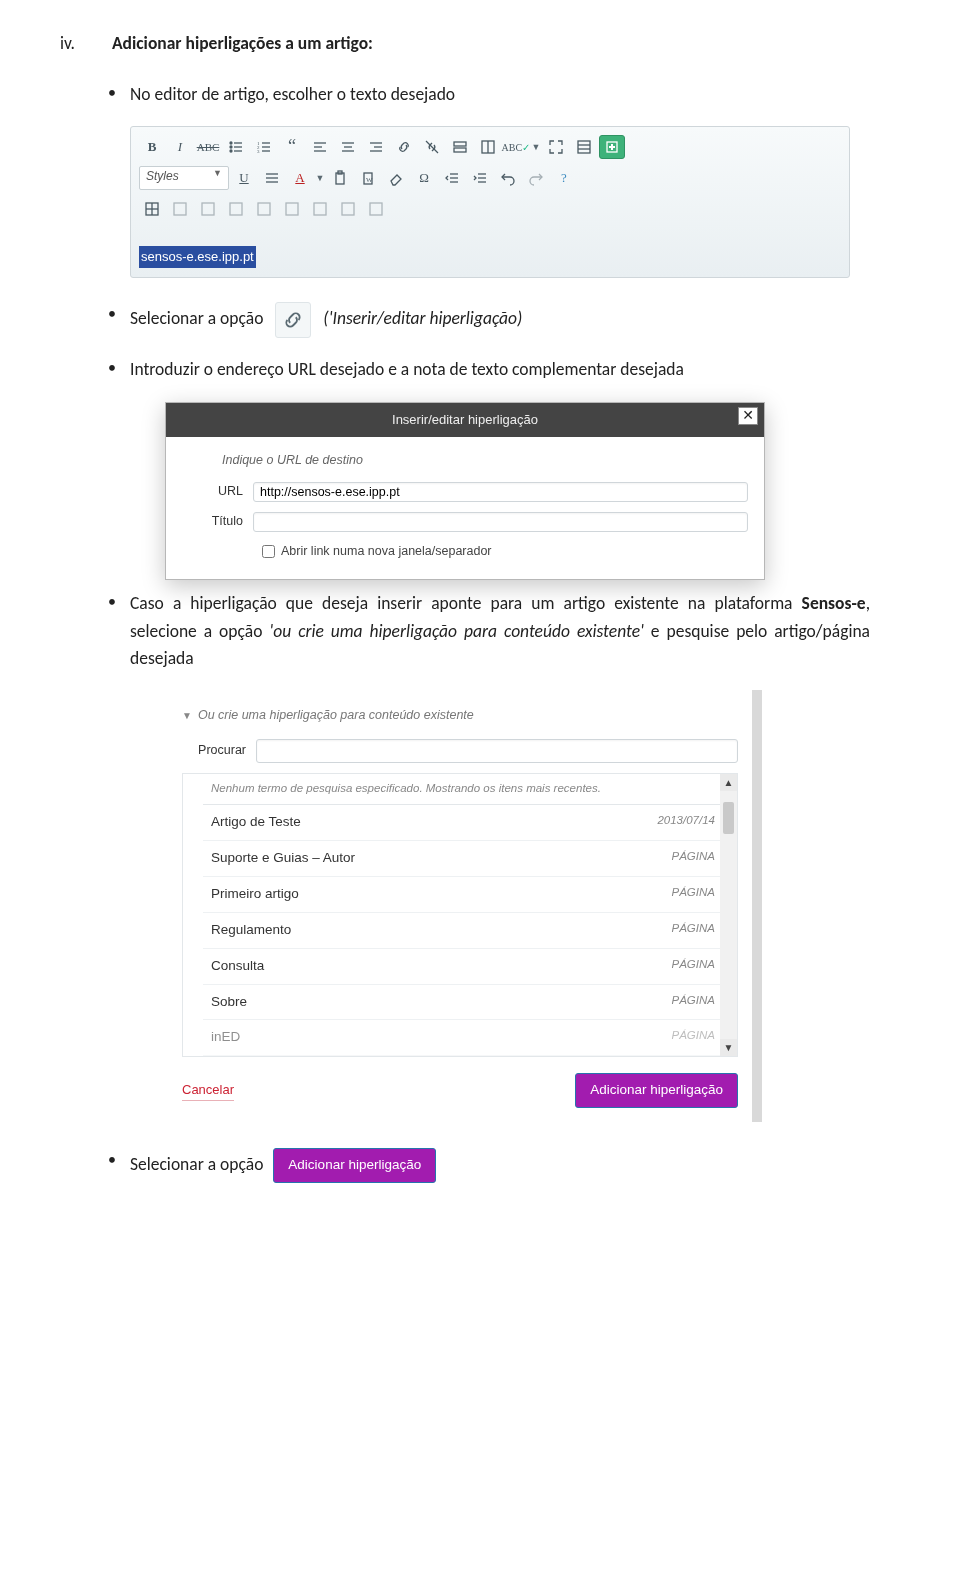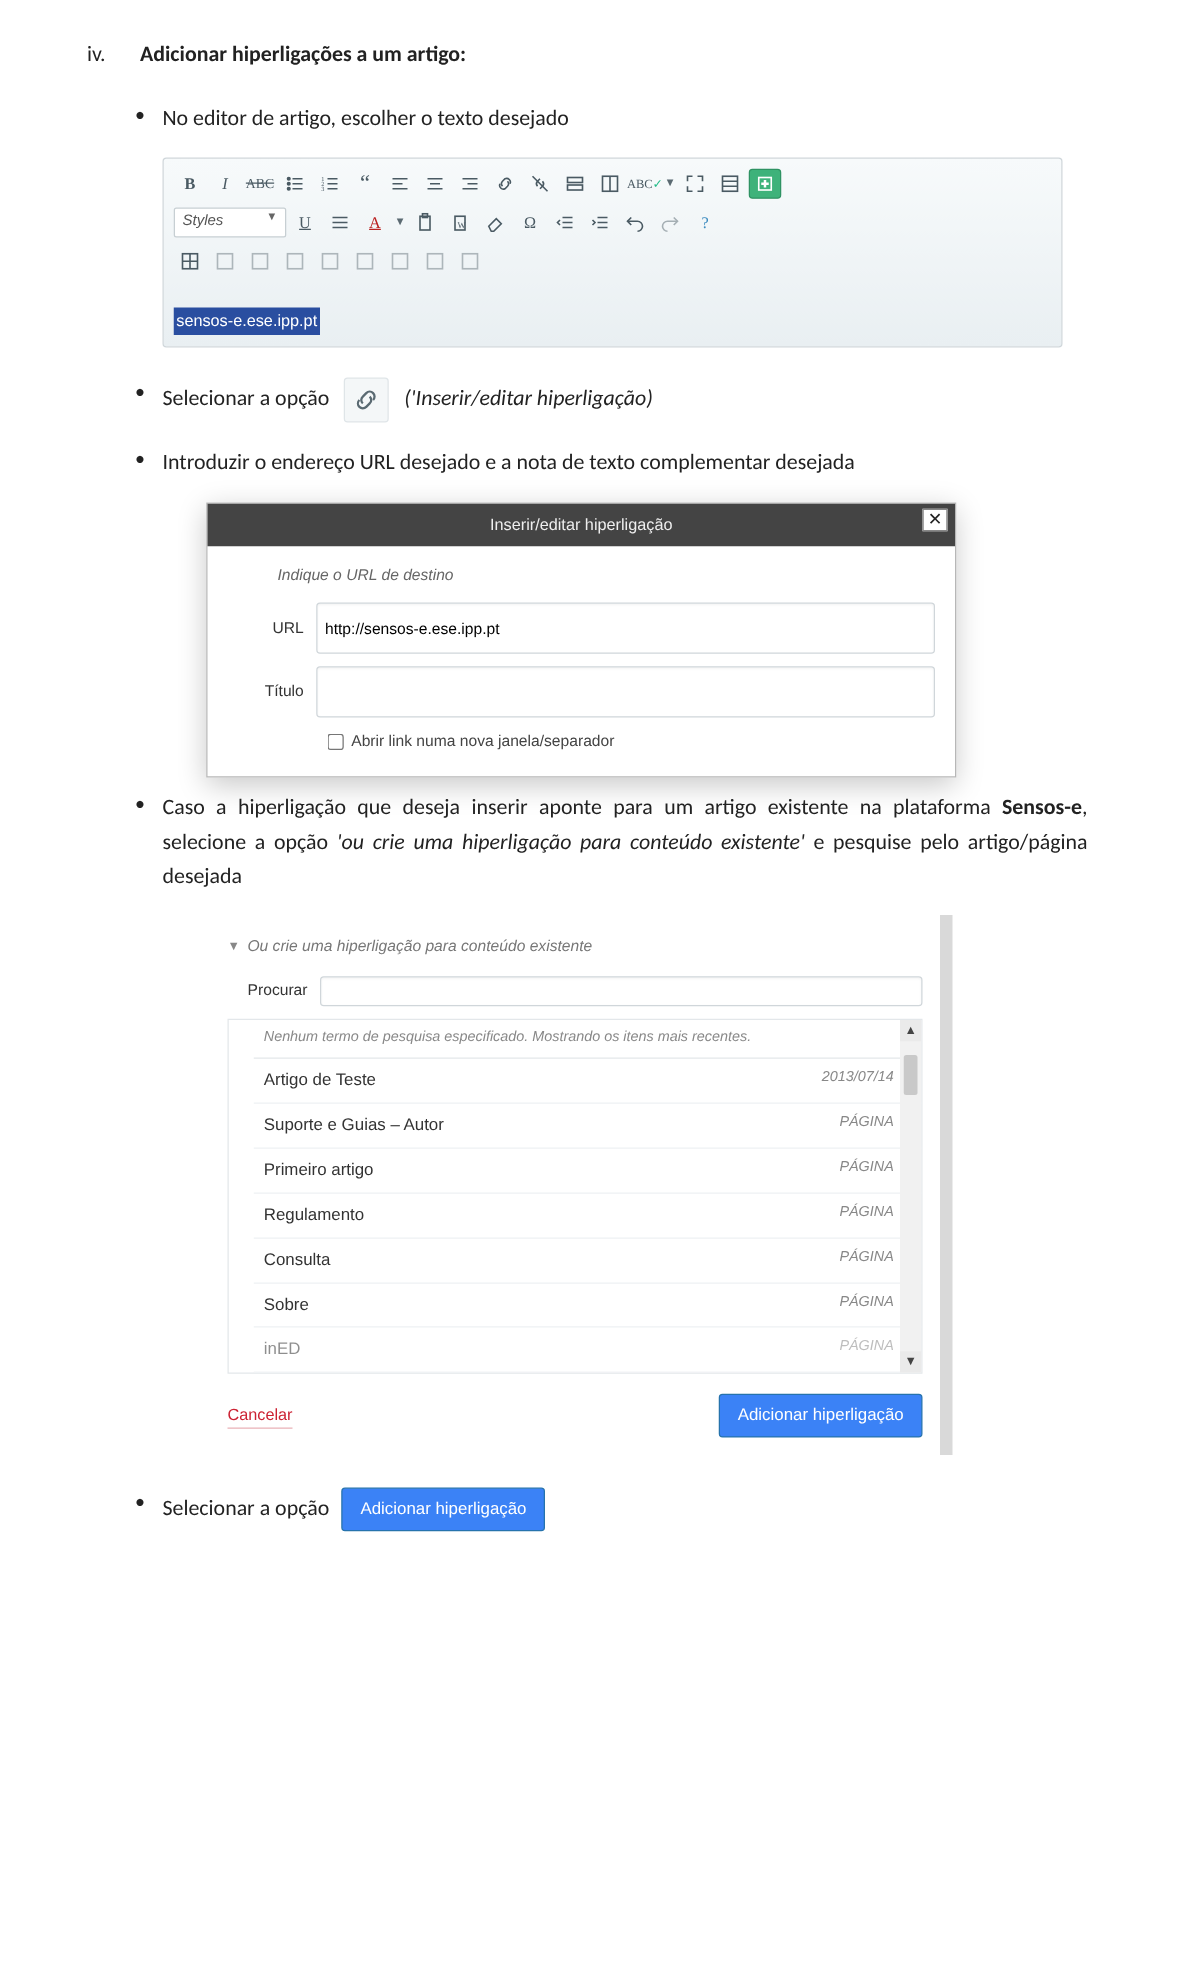--- a/index.html
+++ b/index.html
@@ -6,21 +6,21 @@
   body {
     font-family: Calibri, Arial, sans-serif;
     background: #fff;
     color: #222;
     width: 960px;
     padding: 30px 90px 30px 60px;
     font-size: 17.5px;
     line-height: 1.55;
   }
   .section-num-row { display: flex; gap: 18px; margin-bottom: 24px; }
-  .section-num { font-weight: 400; width: 34px; text-align: center; }
+  .section-num { font-weight: 400; width: 34px; text-align: left; }
   .section-title { font-weight: bold; }
   ul.main { list-style: none; padding-left: 70px; }
   ul.main > li { position: relative; margin-bottom: 18px; }
   ul.main > li::before {
     content: "•"; position: absolute; left: -22px; top: 0; font-size: 16px;
   }
   .bullet-text { display: inline; }
   em, .italic { font-style: italic; }
   b, .bold { font-weight: bold; }
 
@@ -73,21 +73,21 @@
   }
   .dialog-header .close {
     position: absolute; right: 6px; top: 4px; width: 20px; height: 18px; background: #fff; color: #222;
     display:flex;align-items:center;justify-content:center;font-size:14px;border:1px solid #888;
   }
   .dialog-body { padding: 14px 16px 18px 16px; font-family: Arial, sans-serif; font-size: 13px; color: #333; }
   .dlg-hint { font-style: italic; color: #666; margin-bottom: 12px; font-size: 12.5px; margin-left: 40px; }
   .form-row { display: flex; align-items: center; margin-bottom: 10px; gap: 10px; }
   .form-row label { width: 70px; text-align: right; color: #333; font-size: 12.5px; }
   .form-row input[type="text"] {
-    width: 100%; height: 41px; border: 1px solid #d0d6da; border-radius: 3px; font-size: 12.5px; padding: 0 6px;
+    width: 100%; height: 20px; border: 1px solid #d0d6da; border-radius: 3px; font-size: 12.5px; padding: 0 6px;
     box-shadow: inset 0 1px 2px rgba(0,0,0,.05);
   }
   .check-row { margin-left: 80px; display:flex; align-items:center; gap:6px; font-size:12.5px; color:#444; }
 
   
   .dialog2 {
     width: 594px; margin: 4px auto 10px auto;
     border-right: 10px solid #d9d9d9;
     background:#fff; font-family: Arial, sans-serif;
     padding: 14px 0 0 0;
@@ -123,21 +123,21 @@
     background:#eaeaea;
   }
   .scroll-thumb {
     position:absolute; top: 28px; left:3px; width:11px; height: 32px; background:#c9c9c9; border-radius:2px;
   }
   .scroll-arrow.down { position:absolute; bottom:0; left:0; width:100%; }
 
   .dlg-footer { display:flex; justify-content:space-between; padding: 16px 14px 14px 14px; align-items:center; }
   .cancel-link { color:#c23; font-size: 13px; border-bottom: 1px solid #e9b1b7; cursor:pointer; }
   .btn-blue {
-    background: #3b82f6; color:#fff; border:1px solid #2673ad; border-radius: 3px;
+    background: #a21caf; color:#fff; border:1px solid #2673ad; border-radius: 3px;
     padding: 6px 14px; font-size: 13.5px; font-family: Arial, sans-serif; cursor:pointer;
   }
   .btn-blue-inline {
     display:inline-block; vertical-align: middle; margin-left: 6px;
   }
 
   .justified { text-align: justify; }
 </style>
 </head>
 <body>

